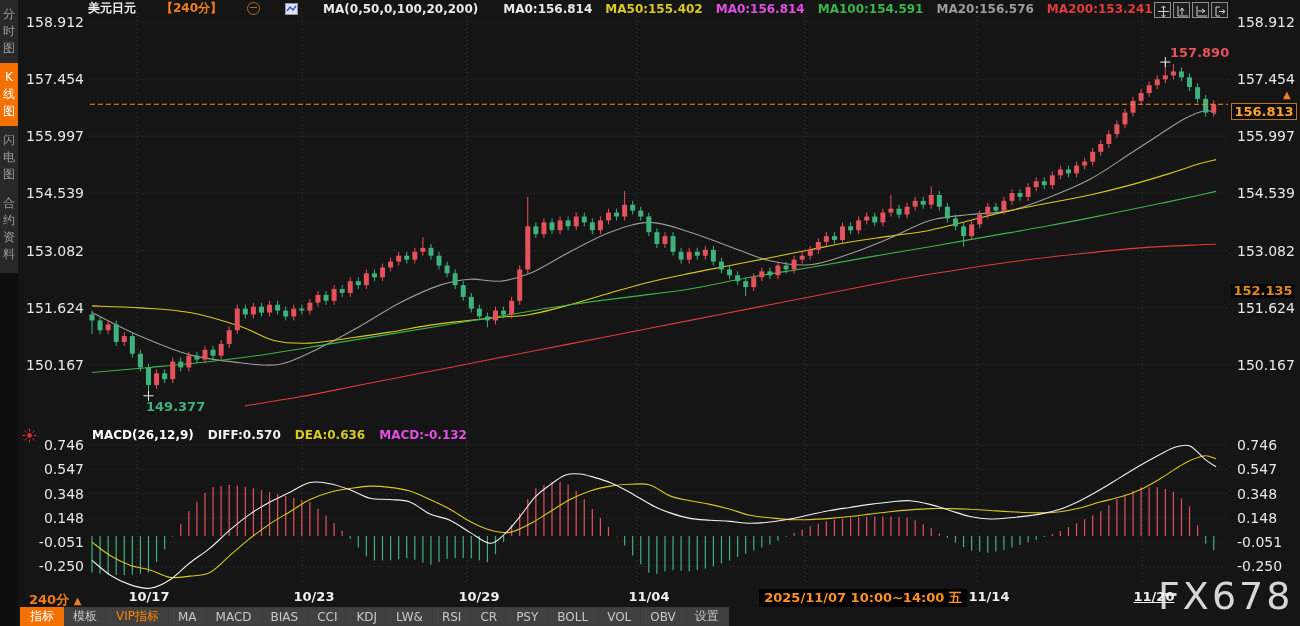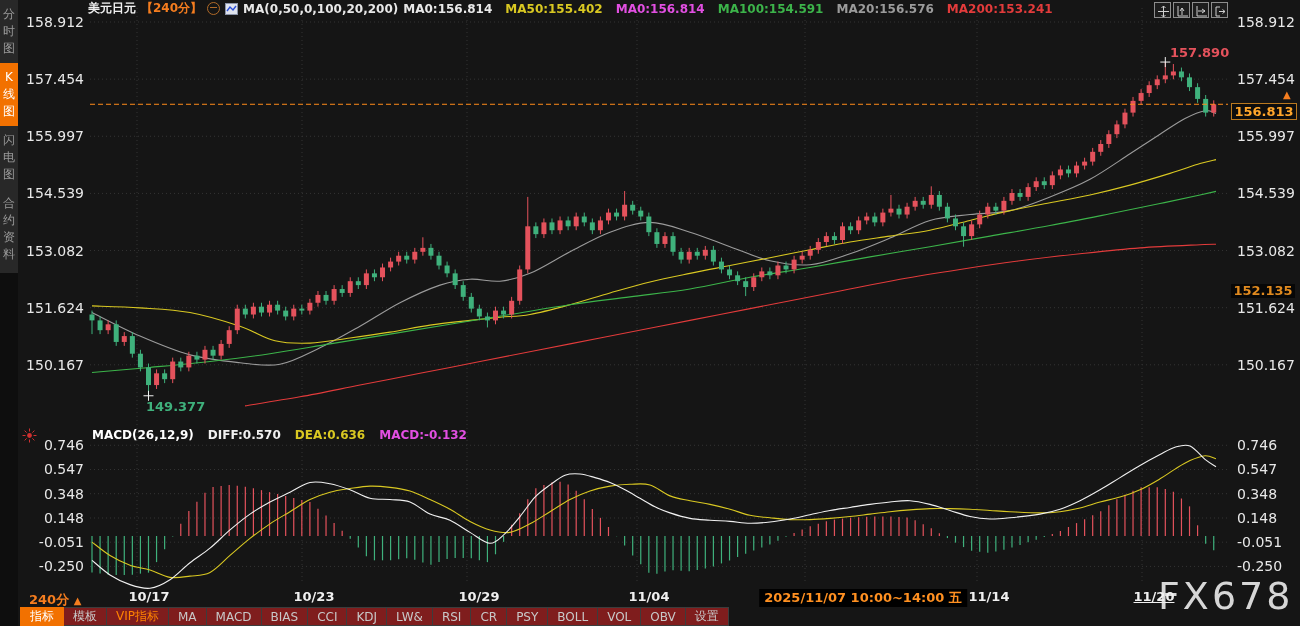--- a/index.html
+++ b/index.html
@@ -7,21 +7,21 @@
        font-family:"DejaVu Sans","Liberation Sans",sans-serif;color:#e6e6e6;}
   #chart-svg{position:absolute;left:0;top:0;z-index:1;}
   .ov{position:absolute;z-index:3;}
   
   #sidebar{position:absolute;left:0;top:0;width:18px;height:626px;background:#0e0e0e;z-index:5;}
   #sidebar .tabs{position:absolute;left:0;top:0;width:18px;background:#282828;padding-bottom:4px;}
   .side-tab{width:18px;padding:6px 0;display:flex;flex-direction:column;align-items:center;
             color:#9a9a9a;font-size:12px;line-height:17px;cursor:pointer;}
   .side-tab.active{background:#f27100;color:#fff;}
   
-  #header{left:88px;top:1px;height:15px;display:flex;align-items:center;gap:5px;font-size:12px;white-space:nowrap;}
+  #header{left:88px;top:1px;height:15px;display:flex;align-items:center;gap:25px;font-size:12px;white-space:nowrap;}
   .sym{color:#f0f0f0;font-weight:bold;}
   .period{color:#f57d1f;font-weight:bold;}
   .minus-circle{display:inline-block;width:11px;height:11px;border:1px solid #b06a28;border-radius:50%;position:relative;}
   .minus-circle::after{content:"";position:absolute;left:2px;right:2px;top:4px;height:1px;background:#b06a28;}
   .legend-item{font-weight:bold;}
   
   #win-icons{right:72px;top:2px;display:flex;gap:2px;}
   .wicon{width:15px;height:14px;border:1px solid #8d8d8d;background:#1d1d1d;display:flex;
          align-items:center;justify-content:center;cursor:pointer;}
   
@@ -38,21 +38,21 @@
   .anno{position:absolute;font-size:13px;font-weight:bold;z-index:3;}
   
   #macd-header{left:92px;top:428px;display:flex;gap:14px;font-size:12px;font-weight:bold;white-space:nowrap;}
   
   .xtick{position:absolute;top:589px;transform:translateX(-50%);font-size:13px;font-weight:bold;color:#f0f0f0;z-index:3;margin-left:12px;}
   .xtick.hl{background:#000;color:#ff9021;padding:0 5px;font-weight:bold;}
   #period-lbl{left:29px;top:591px;color:#f57d1f;font-size:13px;font-weight:bold;z-index:3;cursor:pointer;}
   #period-lbl .arr{font-size:10px;}
   
   #toolbar{left:20px;top:607px;height:19px;display:flex;z-index:4;border-radius:8px;}
-  .tb-item{height:17px;border:1px solid #3c3c3c;border-left-width:0;background:#7f1d1d;color:#c8c8c8;
+  .tb-item{height:17px;border:1px solid #3c3c3c;border-left-width:0;background:#404040;color:#c8c8c8;
            font-size:12px;padding:0 9px;display:flex;align-items:center;cursor:pointer;white-space:nowrap;}
   .tb-item:first-child{border-left-width:1px;}
   .tb-item.active{background:#f27100;color:#fff;border-color:#f27100;}
   .tb-item.vip{color:#ff8400;}
   
   #watermark{left:1158px;top:574px;font-size:38px;letter-spacing:3px;color:#d6d6d6;z-index:2;}
 </style>
 </head>
 <body>
 

